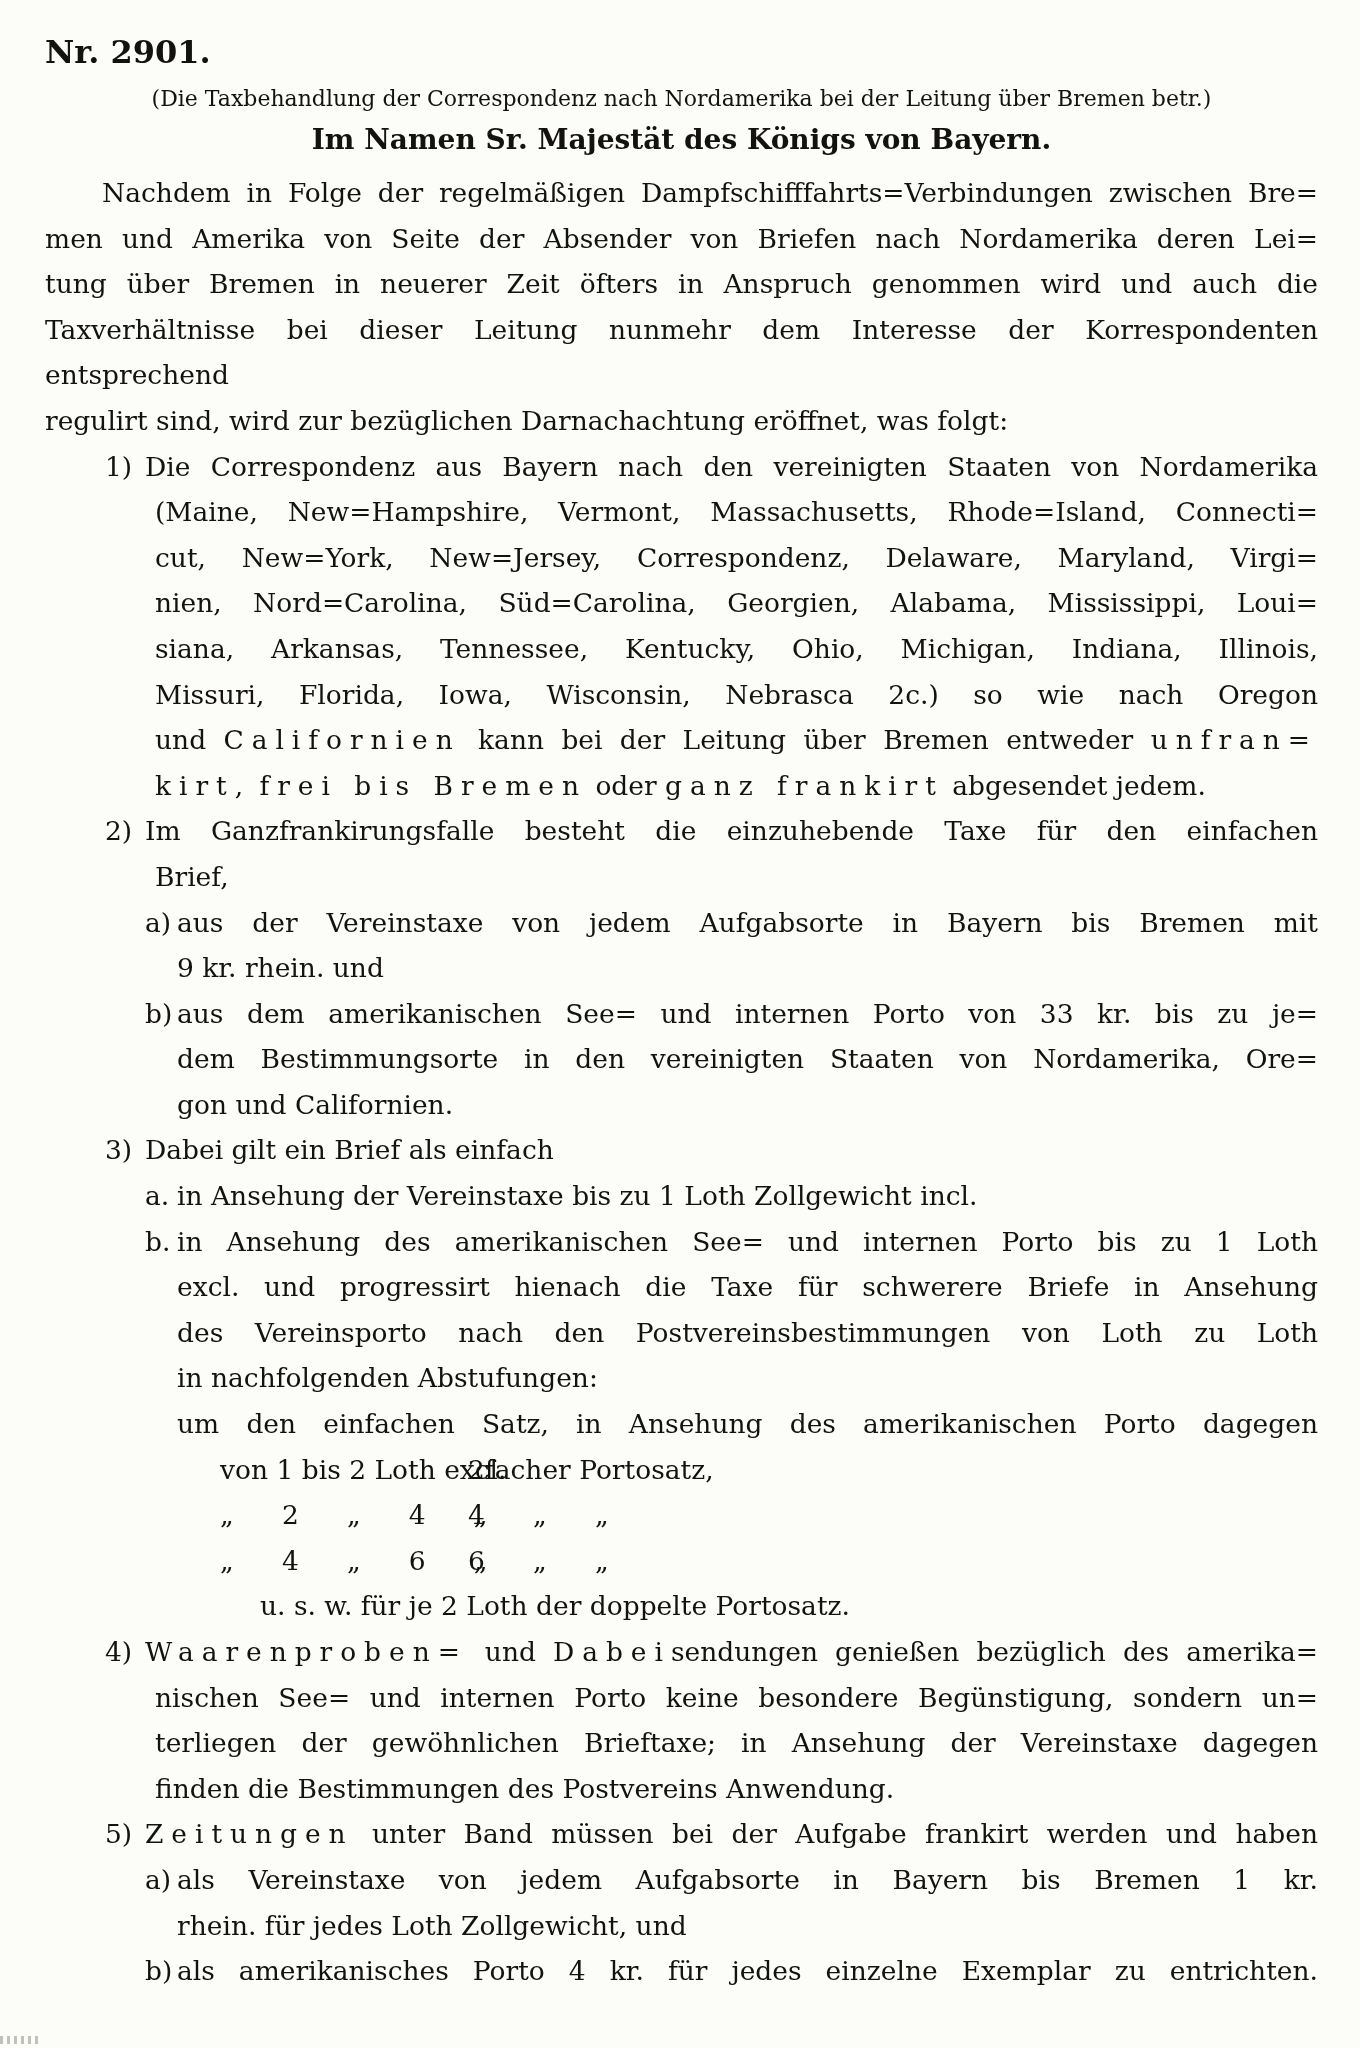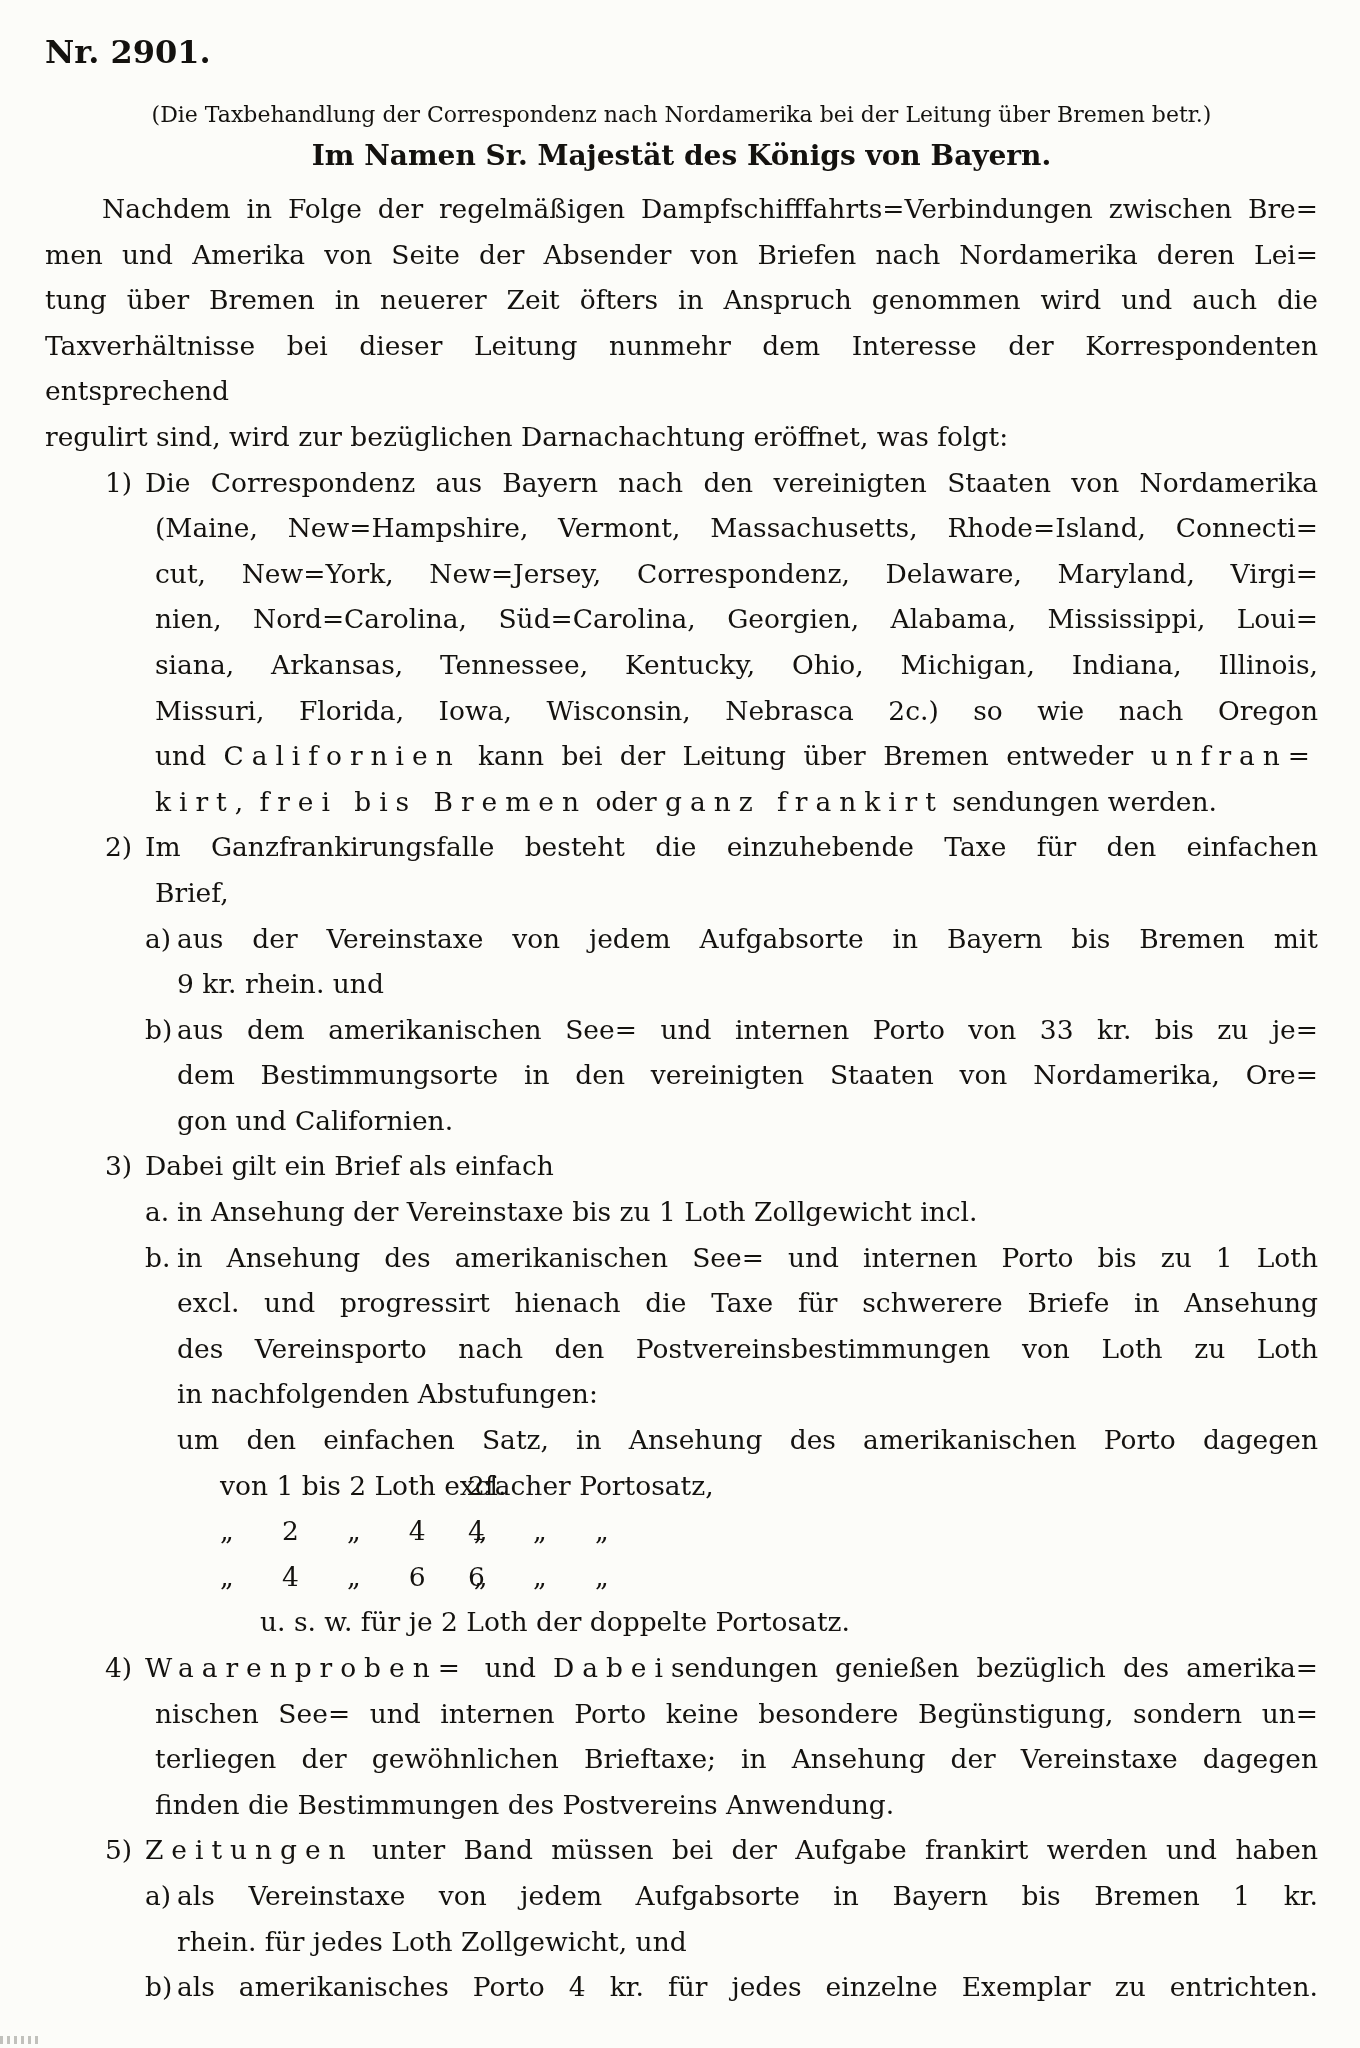--- a/index.html
+++ b/index.html
@@ -6,21 +6,21 @@
   .page{
     position:relative;
     width:1360px;height:2048px;
     background:#fcfcf9;
     color:#14120f;
     font-family:"DejaVu Serif","Liberation Serif",serif;
     box-sizing:border-box;
     padding:30px 42px 0 45px;
     overflow:hidden;
   }
-  .docnum{font-size:32px;font-weight:bold;line-height:44px;margin-bottom:24px;}
+  .docnum{font-size:32px;font-weight:bold;line-height:44px;margin-bottom:8px;}
   .subject{text-align:center;font-size:22px;line-height:34px;}
   .heading{text-align:center;font-size:28px;font-weight:bold;line-height:48px;margin-bottom:6px;}
   .body-block{}
   .line{font-size:26.5px;line-height:45.6px;white-space:nowrap;}
   .line.j{white-space:normal;text-align:justify;text-align-last:justify;}
   .mk{display:inline-block;}
   .mk-item{width:40px;margin-left:60px;}
   .mk-sub{width:32px;margin-left:100px;}
   .li-indent{margin-left:57px;}
   .li-flush{margin-left:0;}
@@ -51,21 +51,21 @@
       <div class="line li-flush j"><span>tung über Bremen in neuerer Zeit öfters in Anspruch genommen wird und auch die</span></div>
       <div class="line li-flush j"><span>Taxverhältnisse bei dieser Leitung nunmehr dem Interesse der Korrespondenten entsprechend</span></div>
       <div class="line li-flush"><span>regulirt sind, wird zur bezüglichen Darnachachtung eröffnet, was folgt:</span></div>
       <div class="line li-item j"><span class="mk mk-item">1)</span><span>Die Correspondenz aus Bayern nach den vereinigten Staaten von Nordamerika</span></div>
       <div class="line li-cont j"><span>(Maine, New=Hampshire, Vermont, Massachusetts, Rhode=Island, Connecti=</span></div>
       <div class="line li-cont j"><span>cut, New=York, New=Jersey, Correspondenz, Delaware, Maryland, Virgi=</span></div>
       <div class="line li-cont j"><span>nien, Nord=Carolina, Süd=Carolina, Georgien, Alabama, Mississippi, Loui=</span></div>
       <div class="line li-cont j"><span>siana, Arkansas, Tennessee, Kentucky, Ohio, Michigan, Indiana, Illinois,</span></div>
       <div class="line li-cont j"><span>Missuri, Florida, Iowa, Wisconsin, Nebrasca 2c.) so wie nach Oregon</span></div>
       <div class="line li-cont j"><span>und </span><span class="sp">Californien</span><span> kann bei der Leitung über Bremen entweder </span><span class="sp">unfran=</span></div>
-      <div class="line li-cont"><span class="sp">kirt,</span><span> </span><span class="sp">frei bis Bremen</span><span> oder </span><span class="sp">ganz frankirt</span><span> sendungen werden.</span></div>
+      <div class="line li-cont"><span class="sp">kirt,</span><span> </span><span class="sp">frei bis Bremen</span><span> oder </span><span class="sp">ganz frankirt</span><span> abgesendet jedem.</span></div>
       <div class="line li-item j"><span class="mk mk-item">2)</span><span>Im Ganzfrankirungsfalle besteht die einzuhebende Taxe für den einfachen</span></div>
       <div class="line li-cont"><span>Brief,</span></div>
       <div class="line li-sub j"><span class="mk mk-sub">a)</span><span>aus der Vereinstaxe von jedem Aufgabsorte in Bayern bis Bremen mit</span></div>
       <div class="line li-subcont"><span>9 kr. rhein. und</span></div>
       <div class="line li-sub j"><span class="mk mk-sub">b)</span><span>aus dem amerikanischen See= und internen Porto von 33 kr. bis zu je=</span></div>
       <div class="line li-subcont j"><span>dem Bestimmungsorte in den vereinigten Staaten von Nordamerika, Ore=</span></div>
       <div class="line li-subcont"><span>gon und Californien.</span></div>
       <div class="line li-item"><span class="mk mk-item">3)</span><span>Dabei gilt ein Brief als einfach</span></div>
       <div class="line li-sub"><span class="mk mk-sub">a.</span><span>in Ansehung der Vereinstaxe bis zu 1 Loth Zollgewicht incl.</span></div>
       <div class="line li-sub j"><span class="mk mk-sub">b.</span><span>in Ansehung des amerikanischen See= und internen Porto bis zu 1 Loth</span></div>

